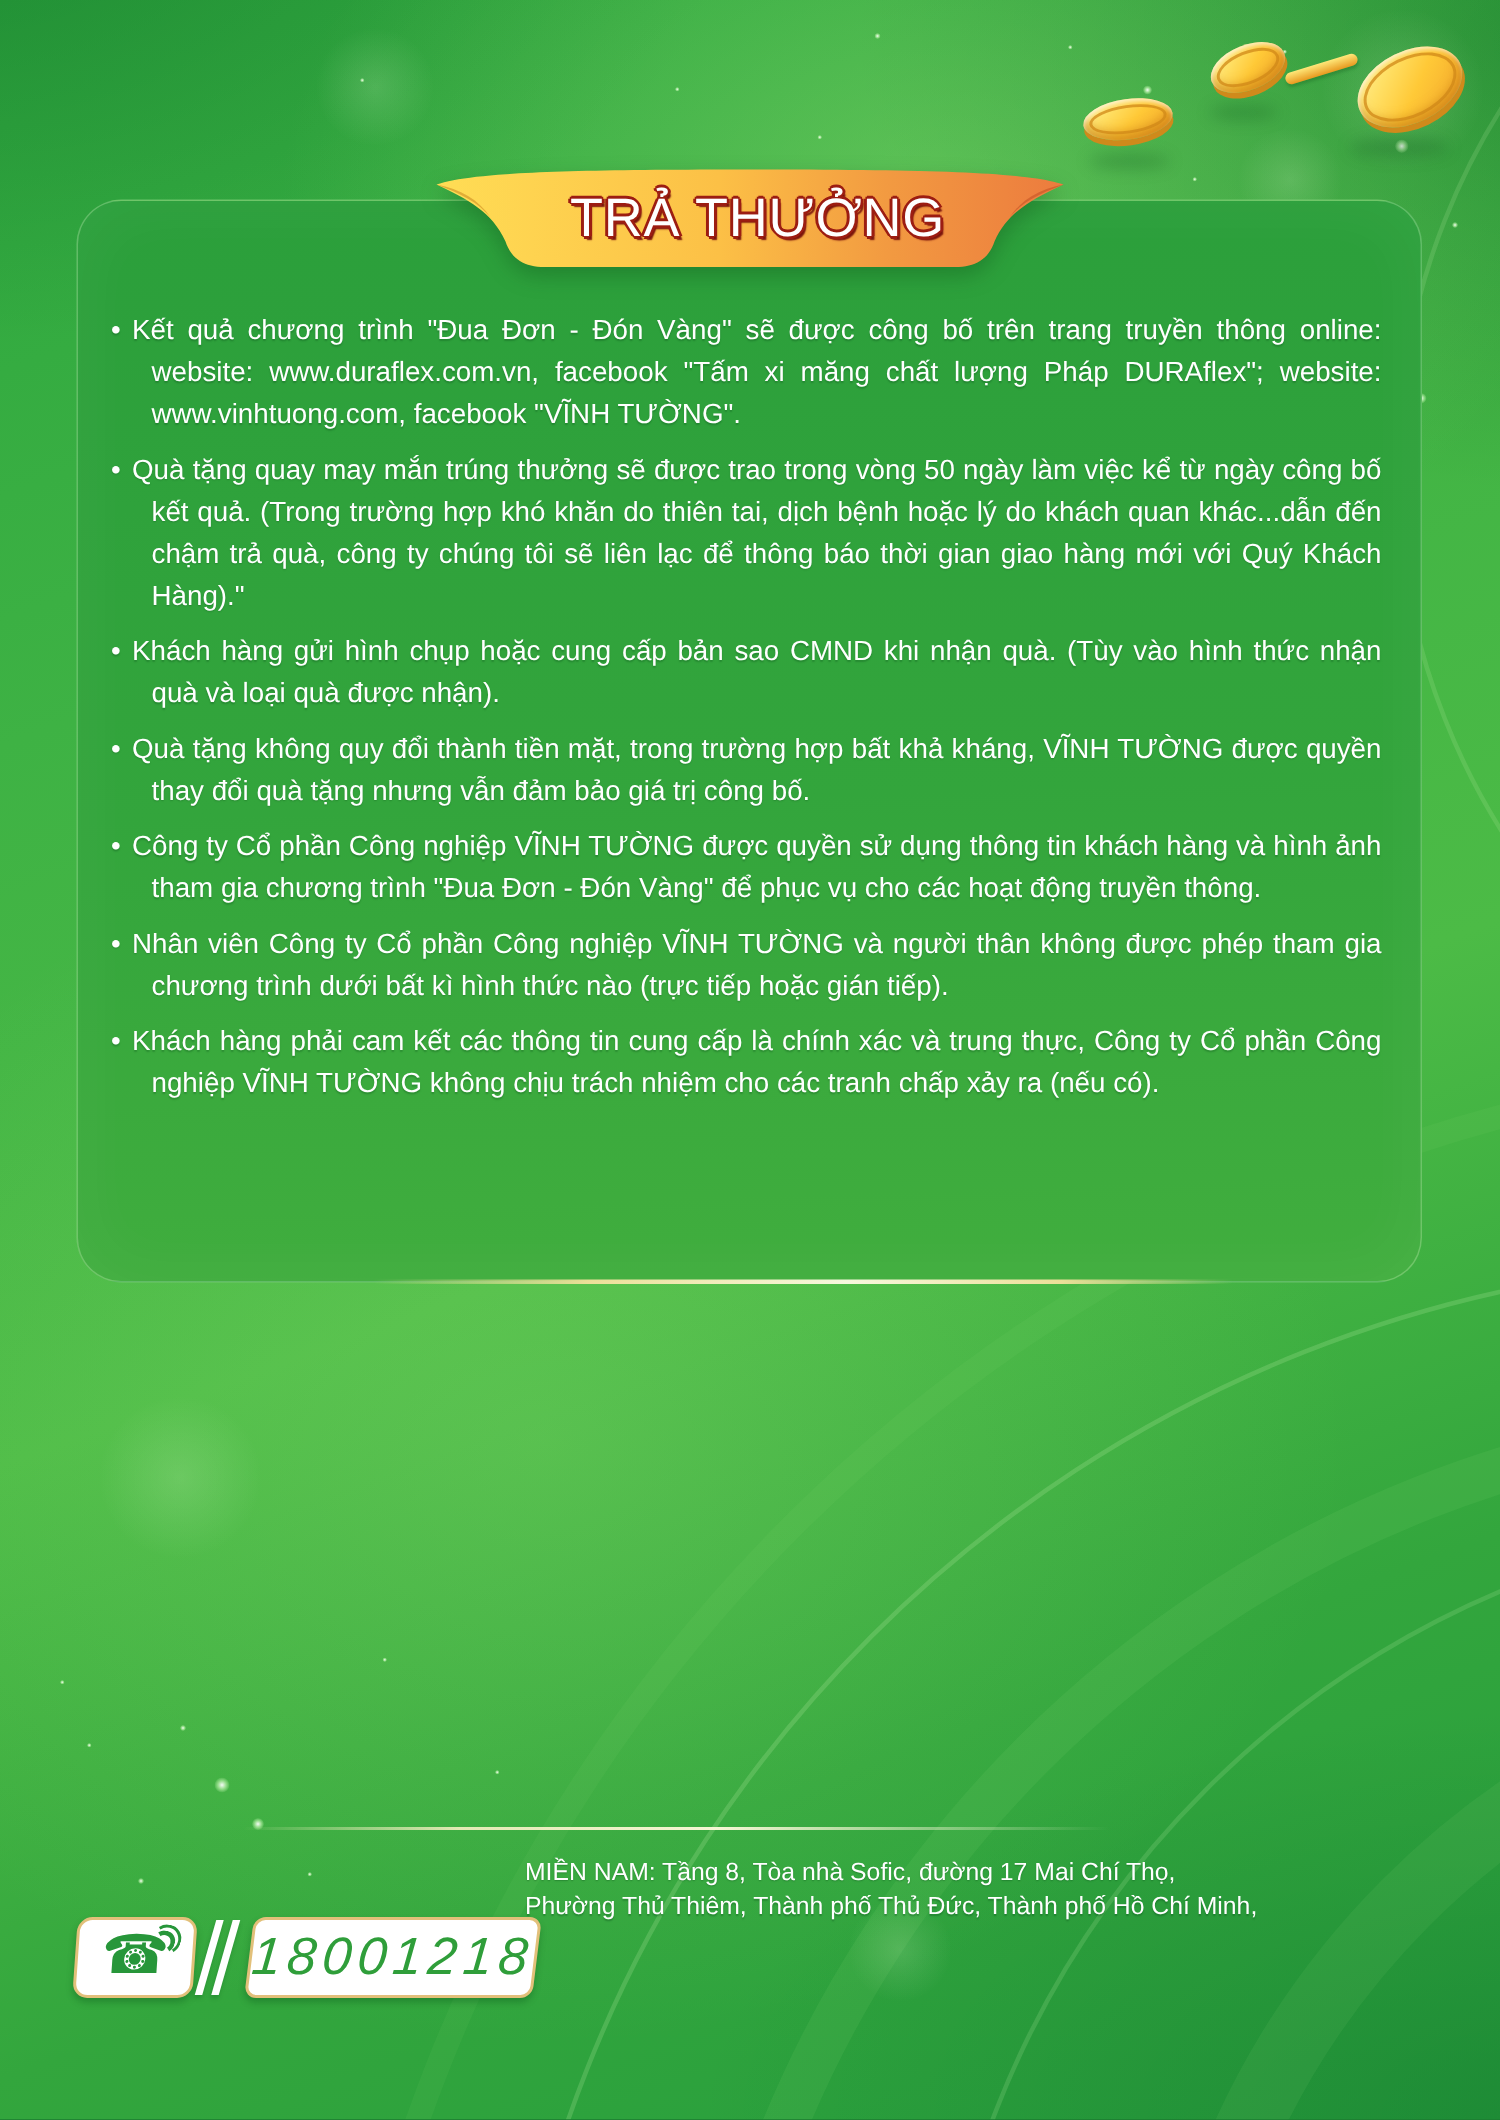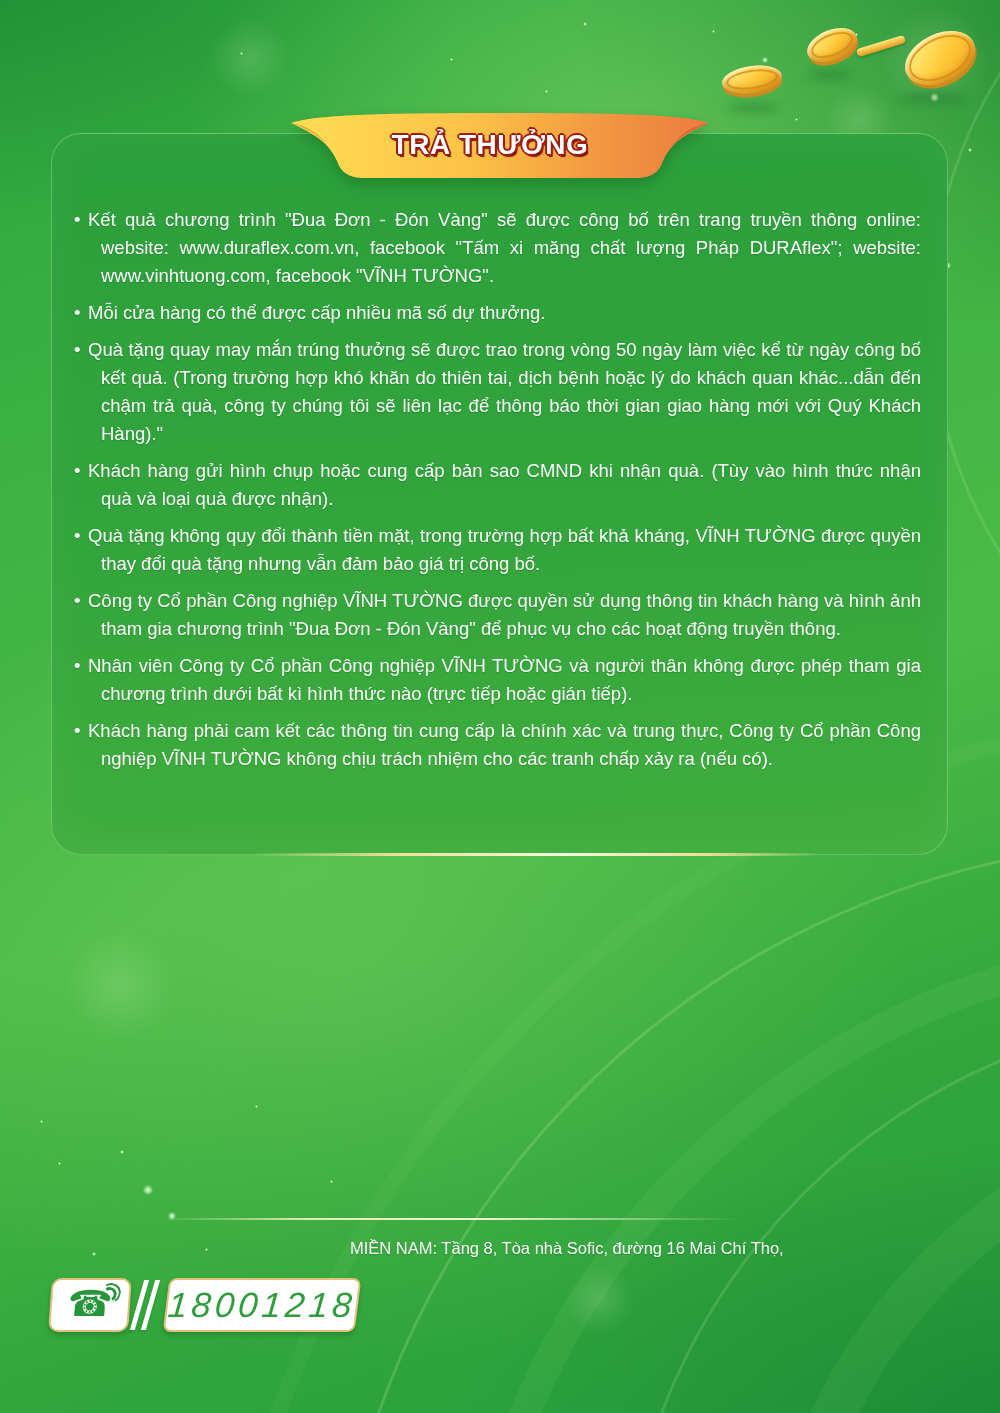--- a/index.html
+++ b/index.html
@@ -46,23 +46,23 @@
     opacity:.95;}
   .terms{position:absolute;left:20px;right:26px;top:72px;margin:0;padding:0;list-style:none;}
   .terms li{position:relative;color:#fff;font-size:18.5px;line-height:28px;
     text-align:justify;padding-left:29px;text-indent:-13px;
     text-shadow:0 1px 1px rgba(0,60,20,0.25);}
   .terms li::before{content:"\2022";position:absolute;left:2px;top:0;text-indent:0;}
   .terms li + li{margin-top:9px;}
   
   .ribbon-wrap{position:absolute;left:285px;top:112px;width:430px;height:70px;
     filter:drop-shadow(0 6px 7px rgba(15,85,25,0.38));}
-  .banner-title{position:absolute;left:275px;top:112px;width:430px;height:66px;
+  .banner-title{position:absolute;left:290px;top:112px;width:430px;height:66px;
     display:flex;align-items:center;justify-content:center;
-    color:#fff;font-size:28px;font-weight:bold;letter-spacing:0.5px;
+    color:#fff;font-size:36px;font-weight:normal;letter-spacing:0.5px;
     text-shadow:-2px 0 #9c1d12, 2px 0 #9c1d12, 0 -2px #9c1d12, 0 2px #9c1d12,
       -1px -1px #9c1d12, 1px -1px #9c1d12, -1px 1px #9c1d12, 1px 1px #9c1d12,
       2px 3px 1px #7a140c;}
   
   .divider{position:absolute;left:162px;top:1218px;width:578px;height:2px;
     background:linear-gradient(90deg, rgba(255,244,200,0) 0%, rgba(255,244,200,0.85) 25%, rgba(255,250,220,0.95) 55%, rgba(255,244,200,0) 100%);}
   .hotline-label{position:absolute;left:55px;top:1241px;color:#fff;
     font-size:23px;font-weight:bold;letter-spacing:0.4px;
     text-shadow:0 1px 2px rgba(0,60,20,0.35);}
   .badge{position:absolute;left:50px;top:1278px;display:flex;align-items:center;}
@@ -138,21 +138,20 @@
     <div class="coin-shadow" style="left:900px;top:92px;width:66px;height:13px;"></div>
     <div class="coin" style="left:722px;top:66px;width:60px;height:27px;transform:rotate(-8deg);"></div>
     <div class="coin" style="left:806px;top:30px;width:52px;height:30px;transform:rotate(-22deg);"></div>
     <div class="coin-edge" style="left:856px;top:42px;width:50px;height:8px;transform:rotate(-17deg);"></div>
     <div class="coin" style="left:903px;top:34px;width:74px;height:48px;transform:rotate(-26deg);"></div>
   </div>
 
   <div class="panel">
     <ul class="terms">
       <li>Kết quả chương trình "Đua Đơn - Đón Vàng" sẽ được công bố trên trang truyền thông online: website: www.duraflex.com.vn, facebook "Tấm xi măng chất lượng Pháp DURAflex"; website: www.vinhtuong.com, facebook "VĨNH TƯỜNG".</li>
-      <li>Mỗi cửa hàng có thể được cấp nhiều mã số dự thưởng.</li>
       <li>Quà tặng quay may mắn trúng thưởng sẽ được trao trong vòng 50 ngày làm việc kể từ ngày công bố kết quả. (Trong trường hợp khó khăn do thiên tai, dịch bệnh hoặc lý do khách quan khác...dẫn đến chậm trả quà, công ty chúng tôi sẽ liên lạc để thông báo thời gian giao hàng mới với Quý Khách Hàng)."</li>
       <li>Khách hàng gửi hình chụp hoặc cung cấp bản sao CMND khi nhận quà. (Tùy vào hình thức nhận quà và loại quà được nhận).</li>
       <li>Quà tặng không quy đổi thành tiền mặt, trong trường hợp bất khả kháng, VĨNH TƯỜNG được quyền thay đổi quà tặng nhưng vẫn đảm bảo giá trị công bố.</li>
       <li>Công ty Cổ phần Công nghiệp VĨNH TƯỜNG được quyền sử dụng thông tin khách hàng và hình ảnh tham gia chương trình "Đua Đơn - Đón Vàng" để phục vụ cho các hoạt động truyền thông.</li>
       <li>Nhân viên Công ty Cổ phần Công nghiệp VĨNH TƯỜNG và người thân không được phép tham gia chương trình dưới bất kì hình thức nào (trực tiếp hoặc gián tiếp).</li>
       <li>Khách hàng phải cam kết các thông tin cung cấp là chính xác và trung thực, Công ty Cổ phần Công nghiệp VĨNH TƯỜNG không chịu trách nhiệm cho các tranh chấp xảy ra (nếu có).</li>
     </ul>
   </div>
 
   <div class="ribbon-wrap">
@@ -187,17 +186,18 @@
         <span></span>
         <span></span>
       </div>
     <div class="plate">
       <span class="num">18001218</span>
     </div>
   </div>
 
   <div class="addresses">
     <div class="grp">
-      <div>MIỀN NAM: Tầng 8, Tòa nhà Sofic, đường 16 Mai Chí Thọ,</div>
+      <div>MIỀN NAM: Tầng 8, Tòa nhà Sofic, đường 17 Mai Chí Thọ,</div>
+      <div>Phường Thủ Thiêm, Thành phố Thủ Đức, Thành phố Hồ Chí Minh,</div>
     </div>
   </div>
 
 </div>
 
 </body></html>

